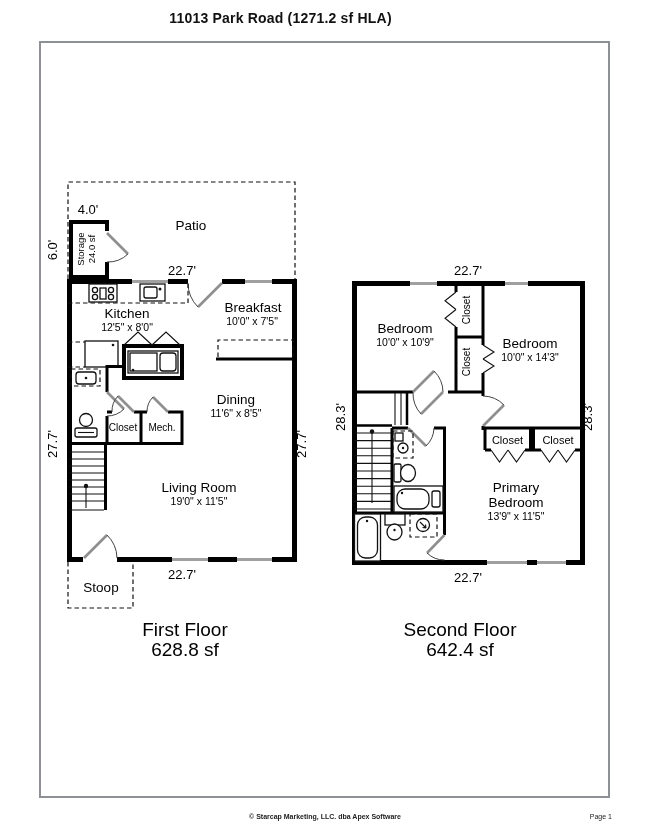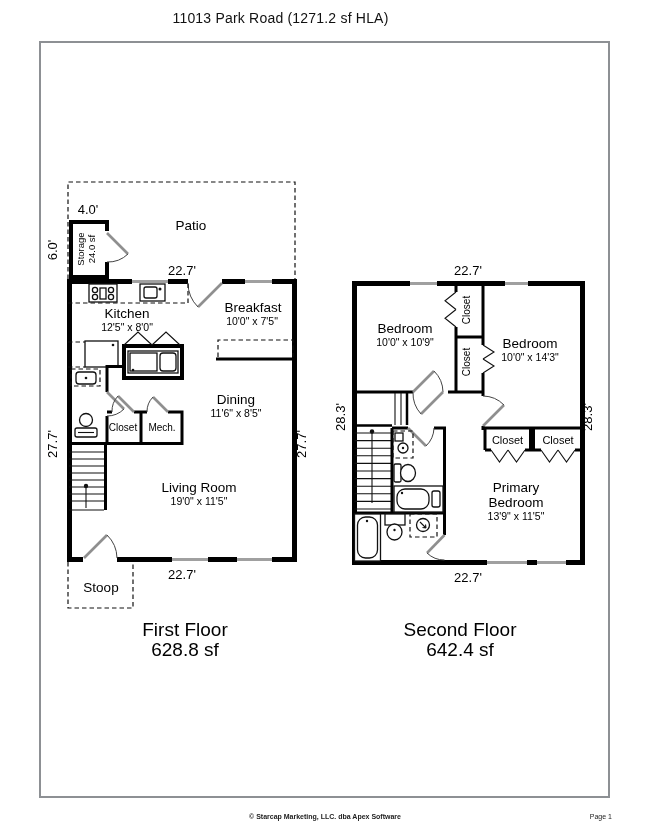--- a/index.html
+++ b/index.html
@@ -1,17 +1,17 @@
 <!DOCTYPE html>
 <html><head>
 <meta charset="utf-8">
 <style>
   html,body{margin:0;padding:0;background:#fff;}
   body{width:650px;height:840px;position:relative;font-family:"Liberation Sans",sans-serif;color:#111;}
-  .page-title{position:absolute;top:10px;left:0;width:561px;text-align:center;font-size:14px;font-weight:normal;letter-spacing:.2px;}
+  .page-title{position:absolute;top:10px;left:0;width:561px;text-align:center;font-size:14px;font-weight:bold;letter-spacing:.2px;}
   .page-frame{position:absolute;left:39px;top:41px;width:571px;height:757px;border:2px solid #8d9094;box-sizing:border-box;}
   .plan-svg{position:absolute;left:0;top:0;}
   .footer{position:absolute;top:813px;left:0;width:650px;font-size:7px;font-weight:bold;color:#222;}
   .footer .copy{position:absolute;left:0;width:650px;text-align:center;}
   .footer .pg{position:absolute;right:38px;font-weight:normal;}
   text{fill:#000;}
   .room{font-size:13.5px;}
   .roomdim{font-size:10.5px;}
   .dim{font-size:13px;}
   .small{font-size:10px;}

